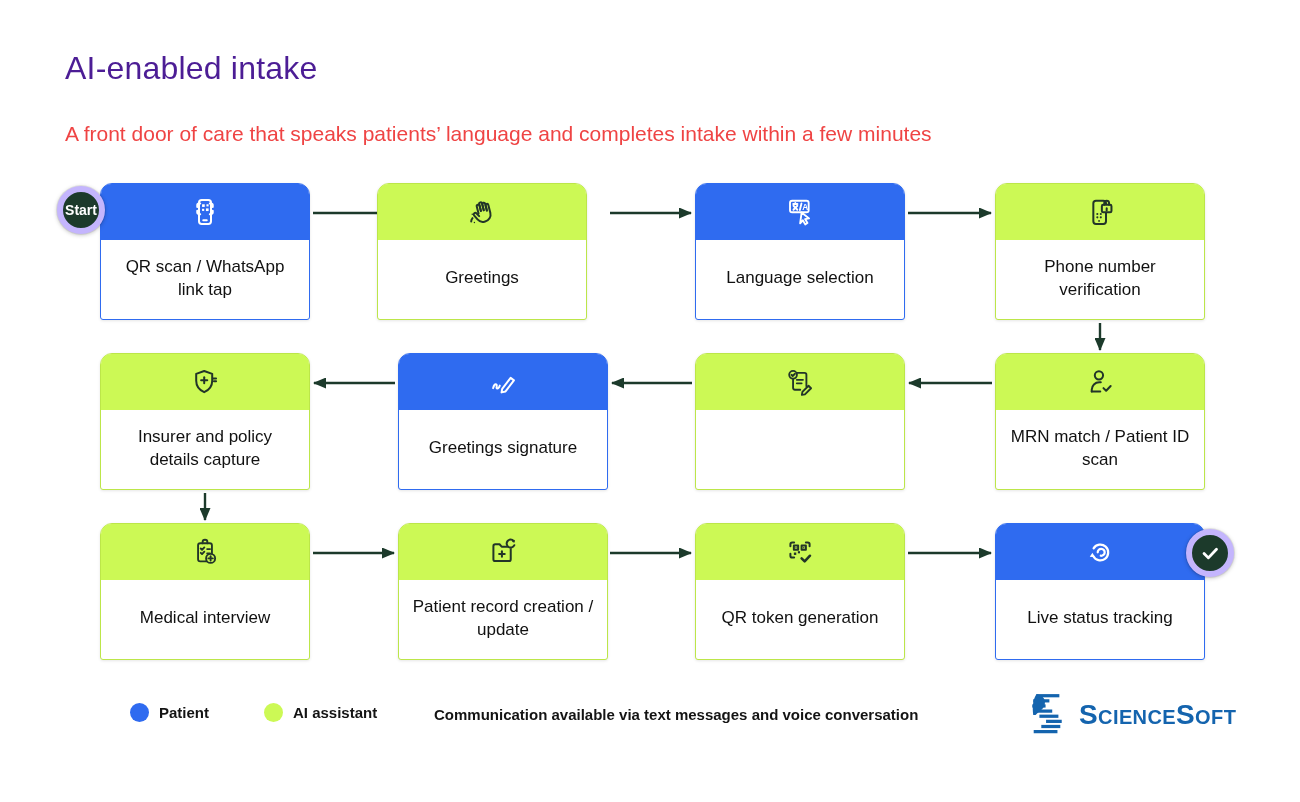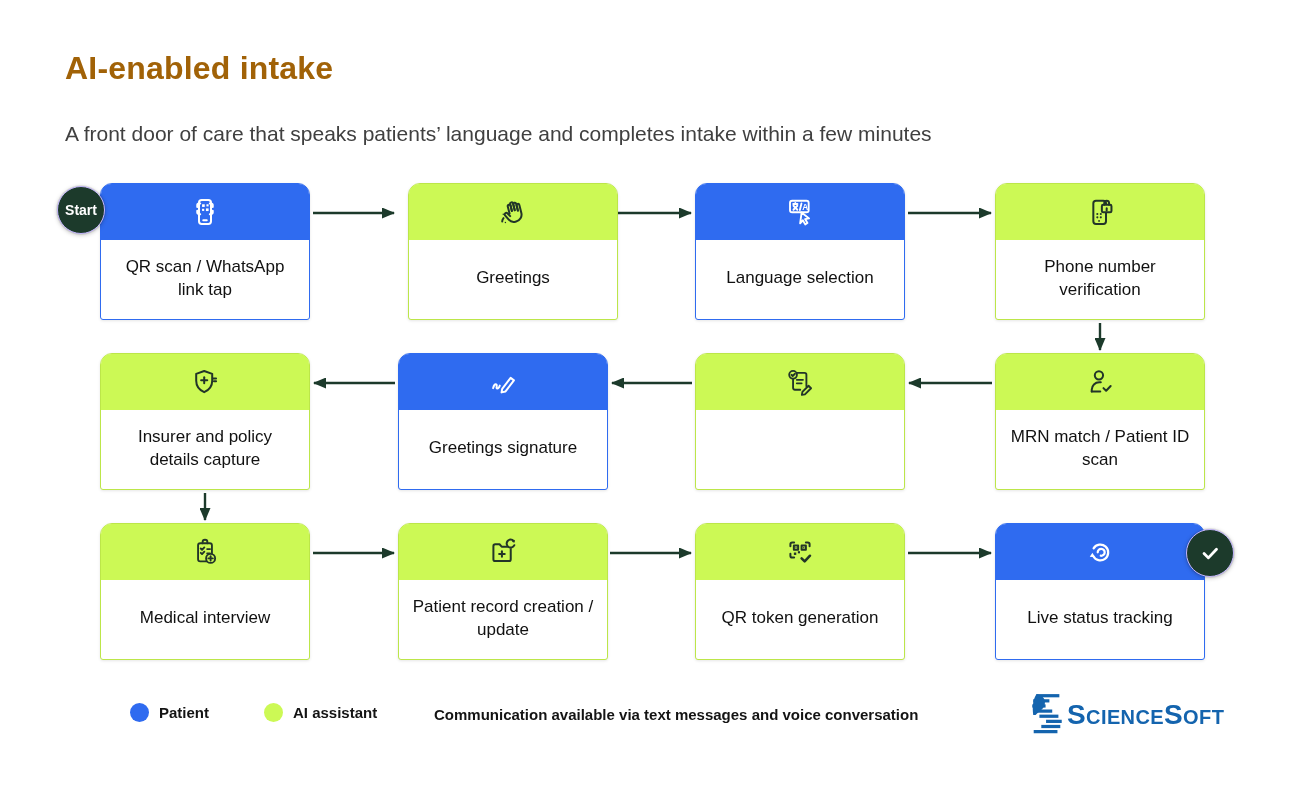--- a/index.html
+++ b/index.html
@@ -1,52 +1,52 @@
 <!DOCTYPE html>
 <html><head>
 <meta charset="utf-8">
 <style>
   * { margin:0; padding:0; box-sizing:border-box; }
   html,body { background:#fff; }
   body { font-family:"Liberation Sans", sans-serif; }
   .canvas { position:relative; width:1300px; height:802px; background:#ffffff; overflow:hidden; }
 
-  .page-title { position:absolute; left:65px; top:50px; font-size:32px; font-weight:700; color:#a16207; letter-spacing:.2px; }
-  .page-subtitle { position:absolute; left:65px; top:122px; font-size:21px; color:#404040; }
+  .page-title { position:absolute; left:65px; top:50px; font-size:32px; font-weight:400; color:#4c1d95; letter-spacing:.2px; }
+  .page-subtitle { position:absolute; left:65px; top:122px; font-size:21px; color:#ef4444; }
 
   
   .box { position:absolute; width:210px; height:137px; background:#fff; border-radius:12px 12px 3px 3px;
          border:1.5px solid; box-shadow:0 1px 3px rgba(0,0,0,.10); z-index:1; }
   .box.blue  { border-color:#2F6BF0; --hdr:#2F6BF0; }
   .box.green { border-color:#BCE649; --hdr:#CCF955; }
   .box-head { height:58px; border-radius:10px 10px 0 0; border-bottom:2px solid #fff;
               display:flex; align-items:center; justify-content:center; background:var(--hdr); }
   .box.blue  .box-head { color:#ffffff; }
   .box.green .box-head { color:#223528; }
   .box-body { height:73px; display:flex; align-items:center; justify-content:center; text-align:center;
               padding:0 12px; font-size:17px; line-height:1.3; color:#111; }
   .icon { width:32px; height:32px; display:block; }
 
   
   .badge { position:absolute; width:48px; height:48px; border-radius:50%; background:#1C3A2B;
-           border:1px solid #c4b5fd; box-shadow:0 0 0 1px rgba(0,0,0,.07), 0 1px 4px rgba(0,0,0,.25);
+           border:6px solid #c4b5fd; box-shadow:0 0 0 1px rgba(0,0,0,.07), 0 1px 4px rgba(0,0,0,.25);
            display:flex; align-items:center; justify-content:center; z-index:3;
            color:#fff; font-size:14px; font-weight:700; }
 
   
   .arrows { position:absolute; left:0; top:0; z-index:0; pointer-events:none; }
 
   
   .legend-item { position:absolute; display:flex; align-items:center; gap:10px;padding-left:32px; }
   .legend-dot { width:19px; height:19px; border-radius:50%; }
   .legend-label, .legend-note { font-size:15px; font-weight:700; color:#141414; }
   .legend-note { position:absolute;margin-left:24px; }
 
   
-  .logo { position:absolute; left:1028px; top:692px; display:flex; align-items:center; gap:1px; }
+  .logo { position:absolute; left:1028px; top:692px; display:flex; align-items:center; gap:13px; }
   .logo-text { font-size:28px; font-weight:700; color:#1464AE; font-variant:small-caps; letter-spacing:.4px; }
 </style>
 </head>
 <body>
 
 <div class="canvas">
 
   <svg width="0" height="0" style="position:absolute" aria-hidden="true">
     <defs>
       <g id="stk" fill="none" stroke="currentColor" stroke-width="1.5" stroke-linecap="round" stroke-linejoin="round"></g>
@@ -211,21 +211,21 @@
   <div class="box blue" style="left:100px;top:183px">
     <div class="box-head">
         <svg class="icon">
           <use href="#i-qr-phone"></use>
         </svg>
       </div>
     <div class="box-body">
         <span>QR scan / WhatsApp link tap</span>
       </div>
   </div>
-  <div class="box green" style="left:408px;top:183px">
+  <div class="box green" style="left:377px;top:183px">
     <div class="box-head">
         <svg class="icon">
           <use href="#i-wave-hand"></use>
         </svg>
       </div>
     <div class="box-body">
         <span>Greetings</span>
       </div>
   </div>
   <div class="box blue" style="left:695px;top:183px">

